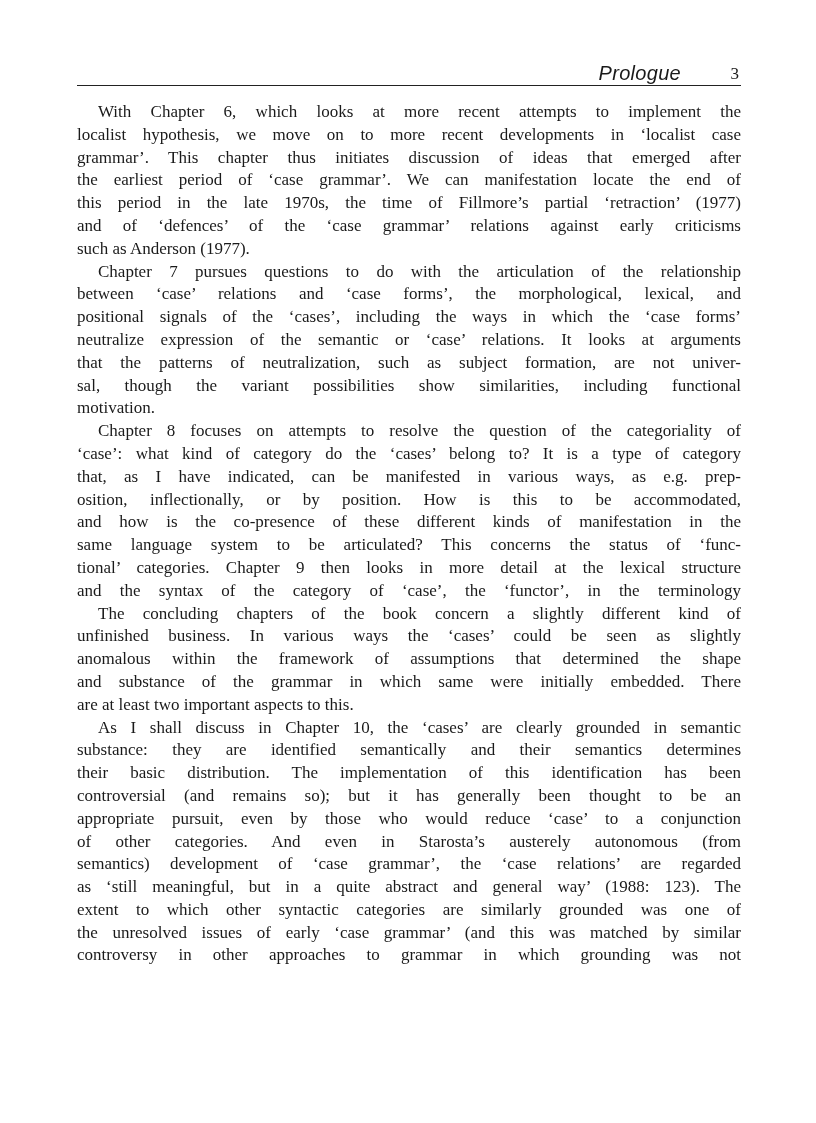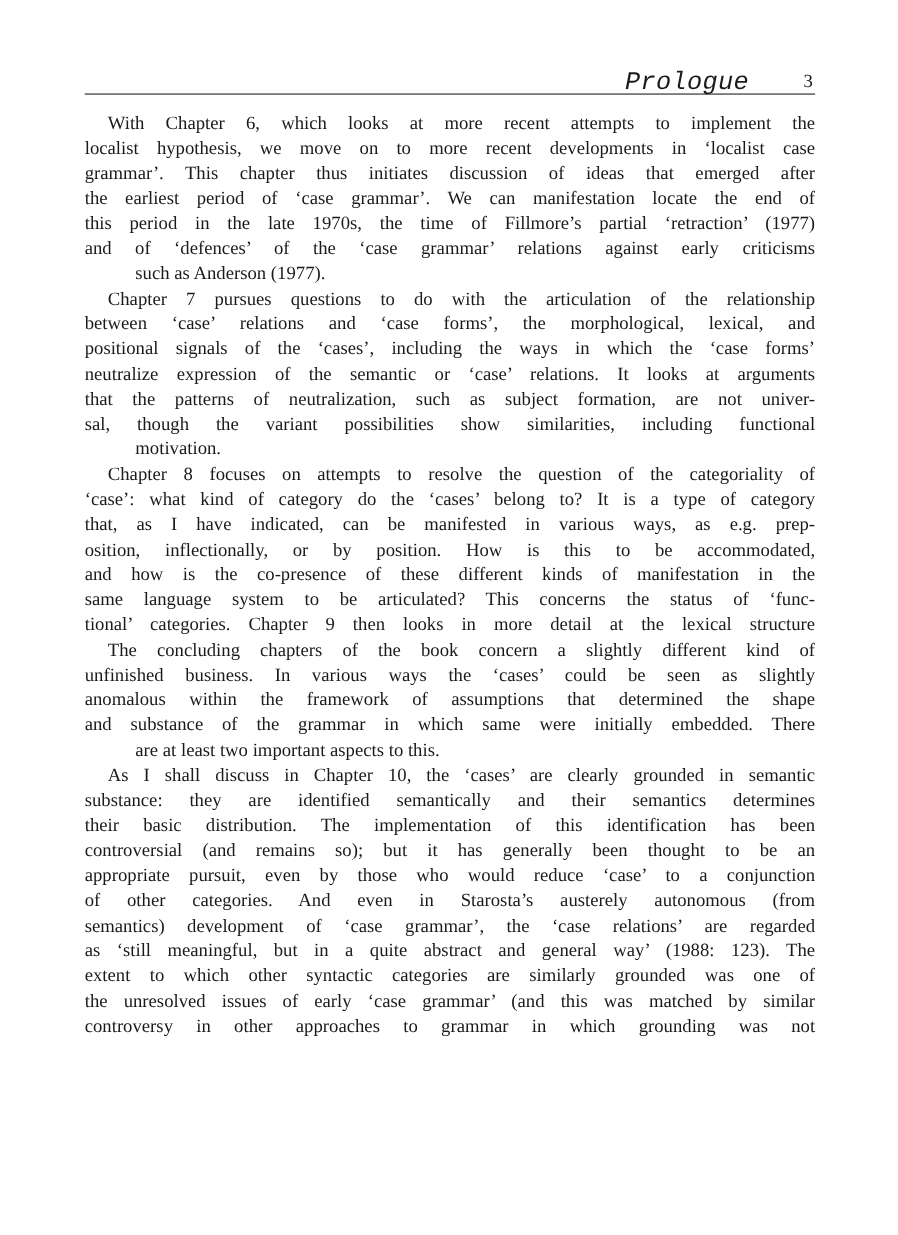--- a/index.html
+++ b/index.html
@@ -1,24 +1,24 @@
 <!DOCTYPE html>
 <html><head>
 <meta charset="utf-8">
 <style>
   html, body { margin:0; padding:0; background:#ffffff; }
   body { width:816px; height:1123px; position:relative; overflow:hidden; color:#1a1a1a; }
   .page { position:absolute; left:77px; top:0; width:664px; }
   .header { position:absolute; left:0; top:58px; width:664px; height:26px; }
-  .running-title { position:absolute; right:60px; top:4px; font-family:Liberation Mono, monospace; font-style:italic; font-size:23px; letter-spacing:0.3px; }
+  .running-title { position:absolute; right:60px; top:4px; font-family:Liberation Sans, sans-serif; font-style:italic; font-size:20px; letter-spacing:0.3px; }
   .page-number { position:absolute; right:2px; top:6px; font-family:"Liberation Serif", serif; font-size:17px; }
   .rule { position:absolute; left:0; top:85px; width:664px; height:0; border-top:1.6px solid #222; }
   .body { position:absolute; left:0; top:101px; width:664px; font-family:"Liberation Serif", serif; font-size:17px; }
   .line { display:block; height:22.8px; line-height:22.8px; white-space:nowrap; text-align:justify; text-align-last:justify; }
-  .line.last { text-align-last:left;margin-left:46px; }
+  .line.last { text-align-last:left; }
   .line.indent { padding-left:21px; }
 </style>
 </head>
 <body>
 
 <div class="page">
   <div class="header">
     <span class="running-title">Prologue</span>
     <span class="page-number">3</span>
   </div>
@@ -44,20 +44,21 @@
         <span class="line last">motivation.</span>
       </div>
       <div>
         <span class="line indent">Chapter 8 focuses on attempts to resolve the question of the categoriality of</span>
         <span class="line">‘case’: what kind of category do the ‘cases’ belong to? It is a type of category</span>
         <span class="line">that, as I have indicated, can be manifested in various ways, as e.g. prep-</span>
         <span class="line">osition, inflectionally, or by position. How is this to be accommodated,</span>
         <span class="line">and how is the co-presence of these different kinds of manifestation in the</span>
         <span class="line">same language system to be articulated? This concerns the status of ‘func-</span>
         <span class="line">tional’ categories. Chapter 9 then looks in more detail at the lexical structure</span>
+        <span class="line">and the syntax of the category of ‘case’, the ‘functor’, in the terminology</span>
       </div>
       <div>
         <span class="line indent">The concluding chapters of the book concern a slightly different kind of</span>
         <span class="line">unfinished business. In various ways the ‘cases’ could be seen as slightly</span>
         <span class="line">anomalous within the framework of assumptions that determined the shape</span>
         <span class="line">and substance of the grammar in which same were initially embedded. There</span>
         <span class="line last">are at least two important aspects to this.</span>
       </div>
       <div>
         <span class="line indent">As I shall discuss in Chapter 10, the ‘cases’ are clearly grounded in semantic</span>

